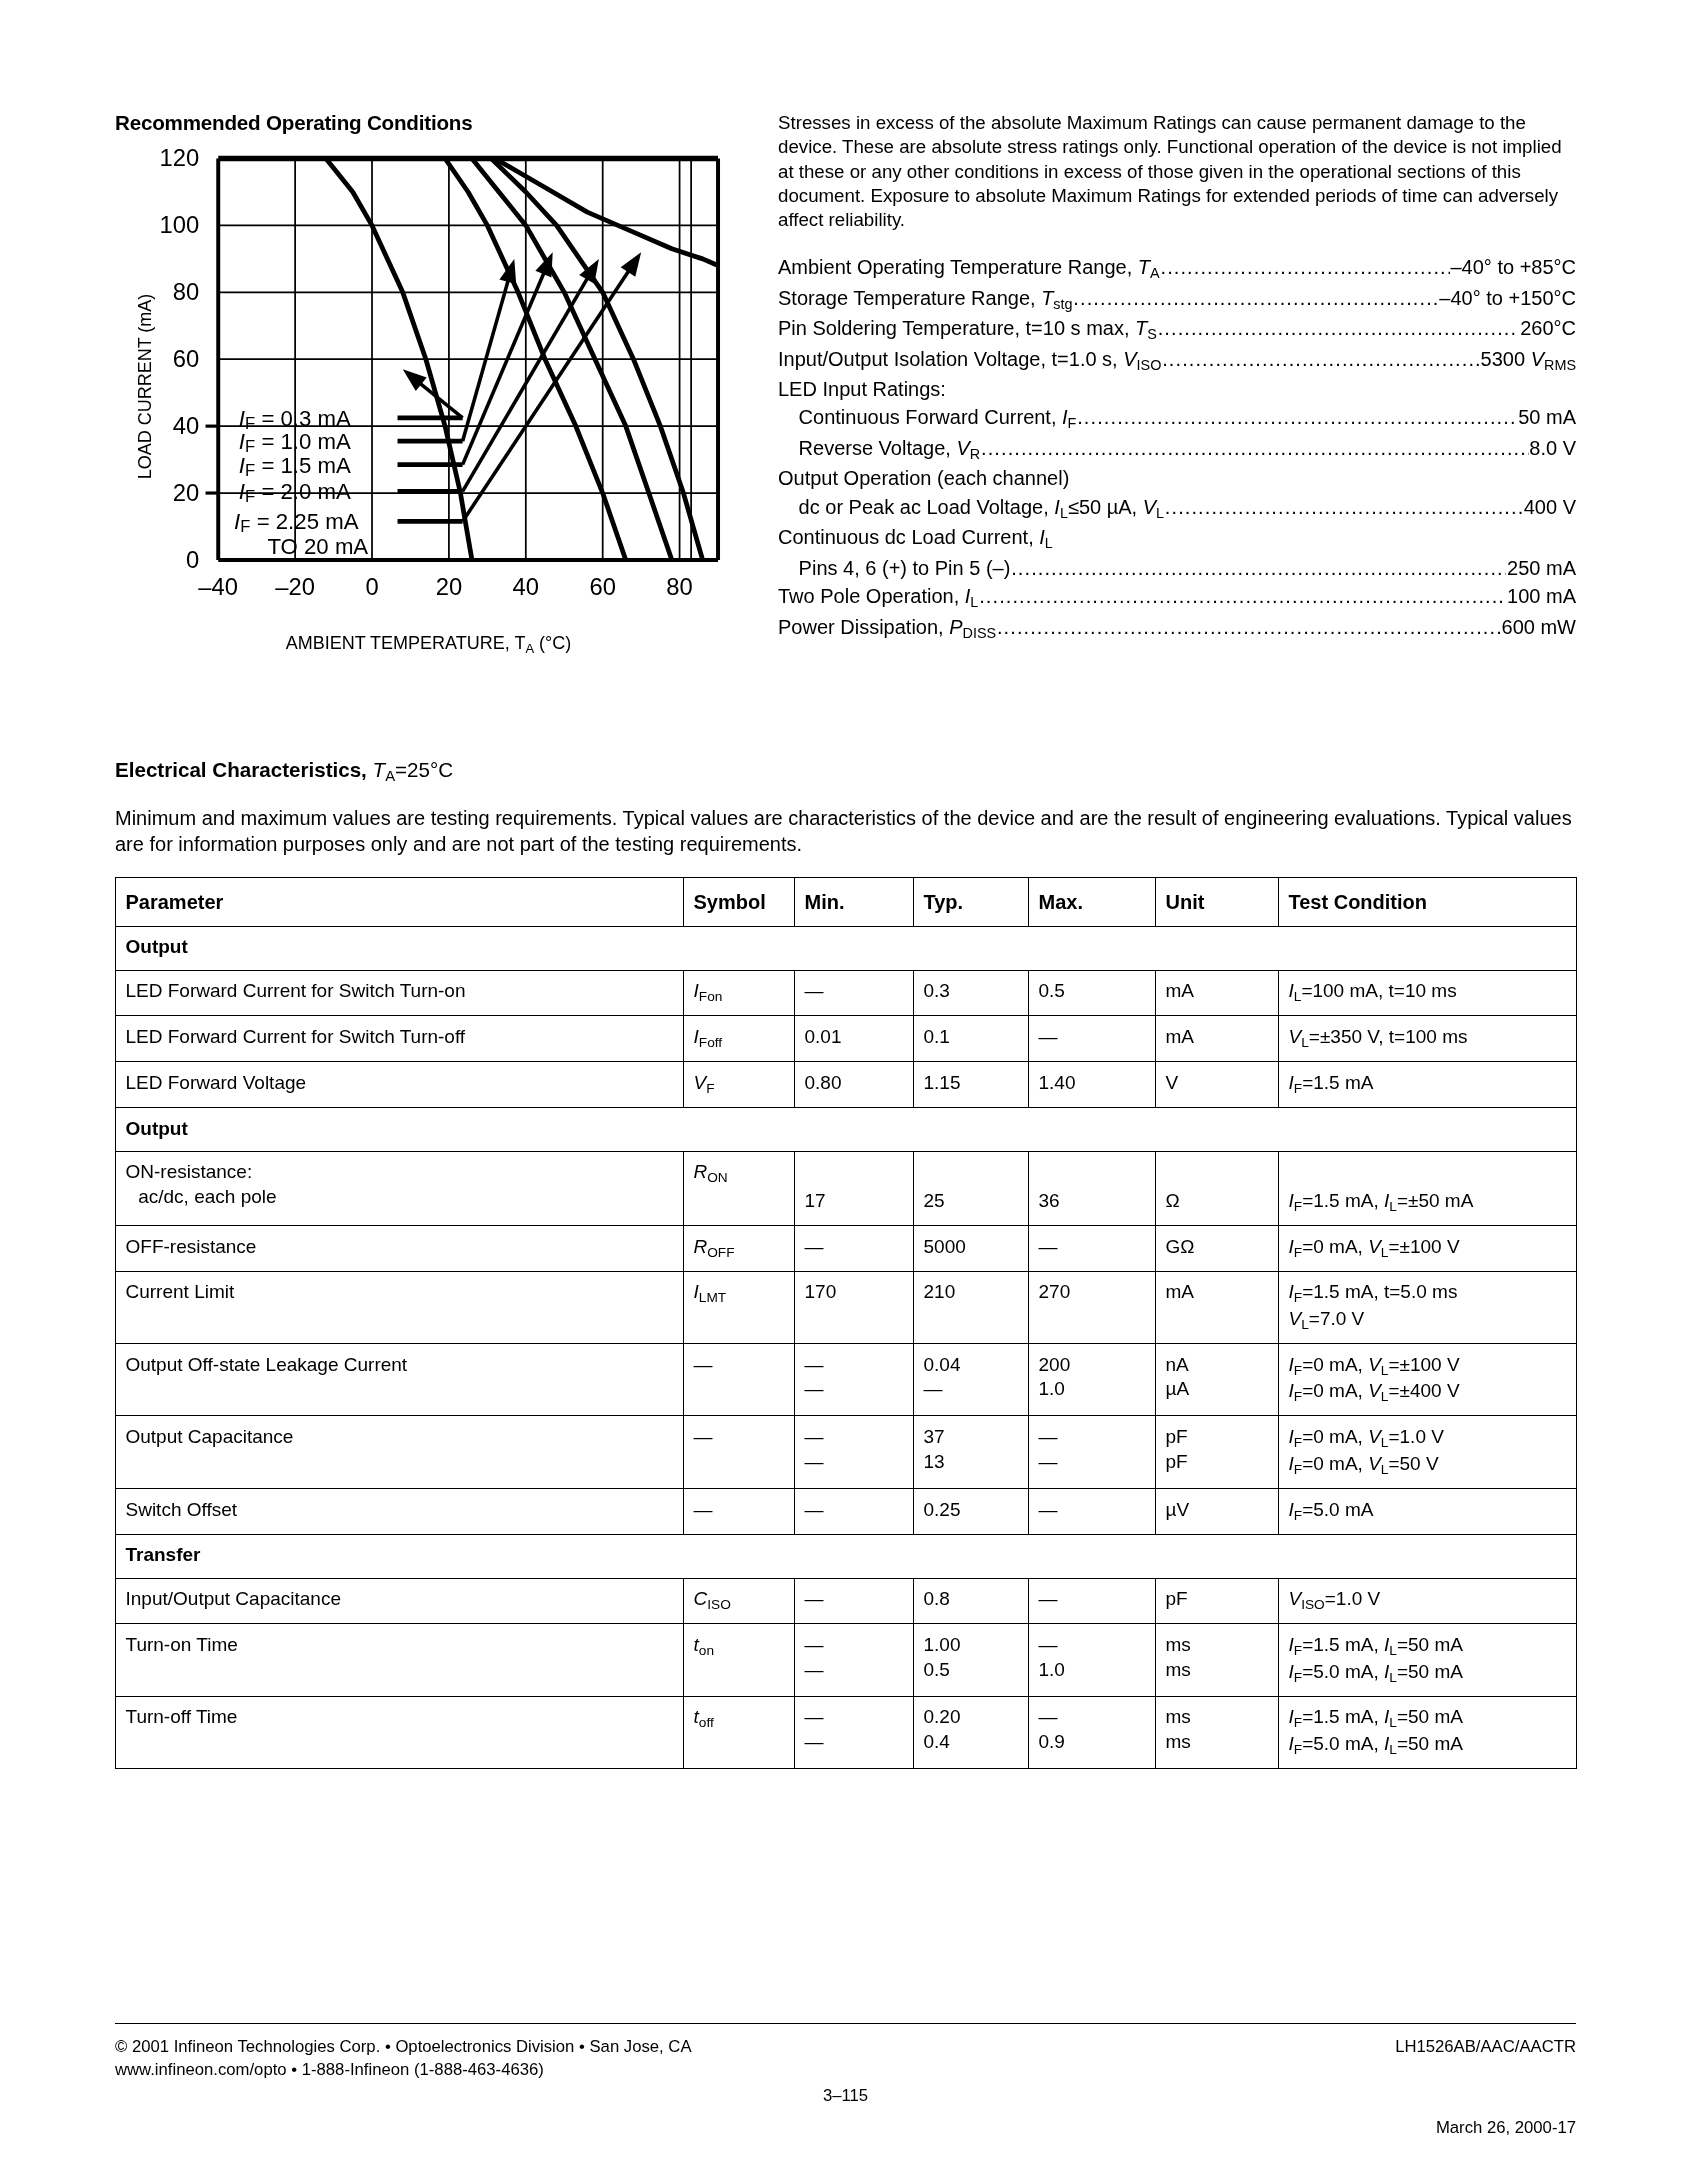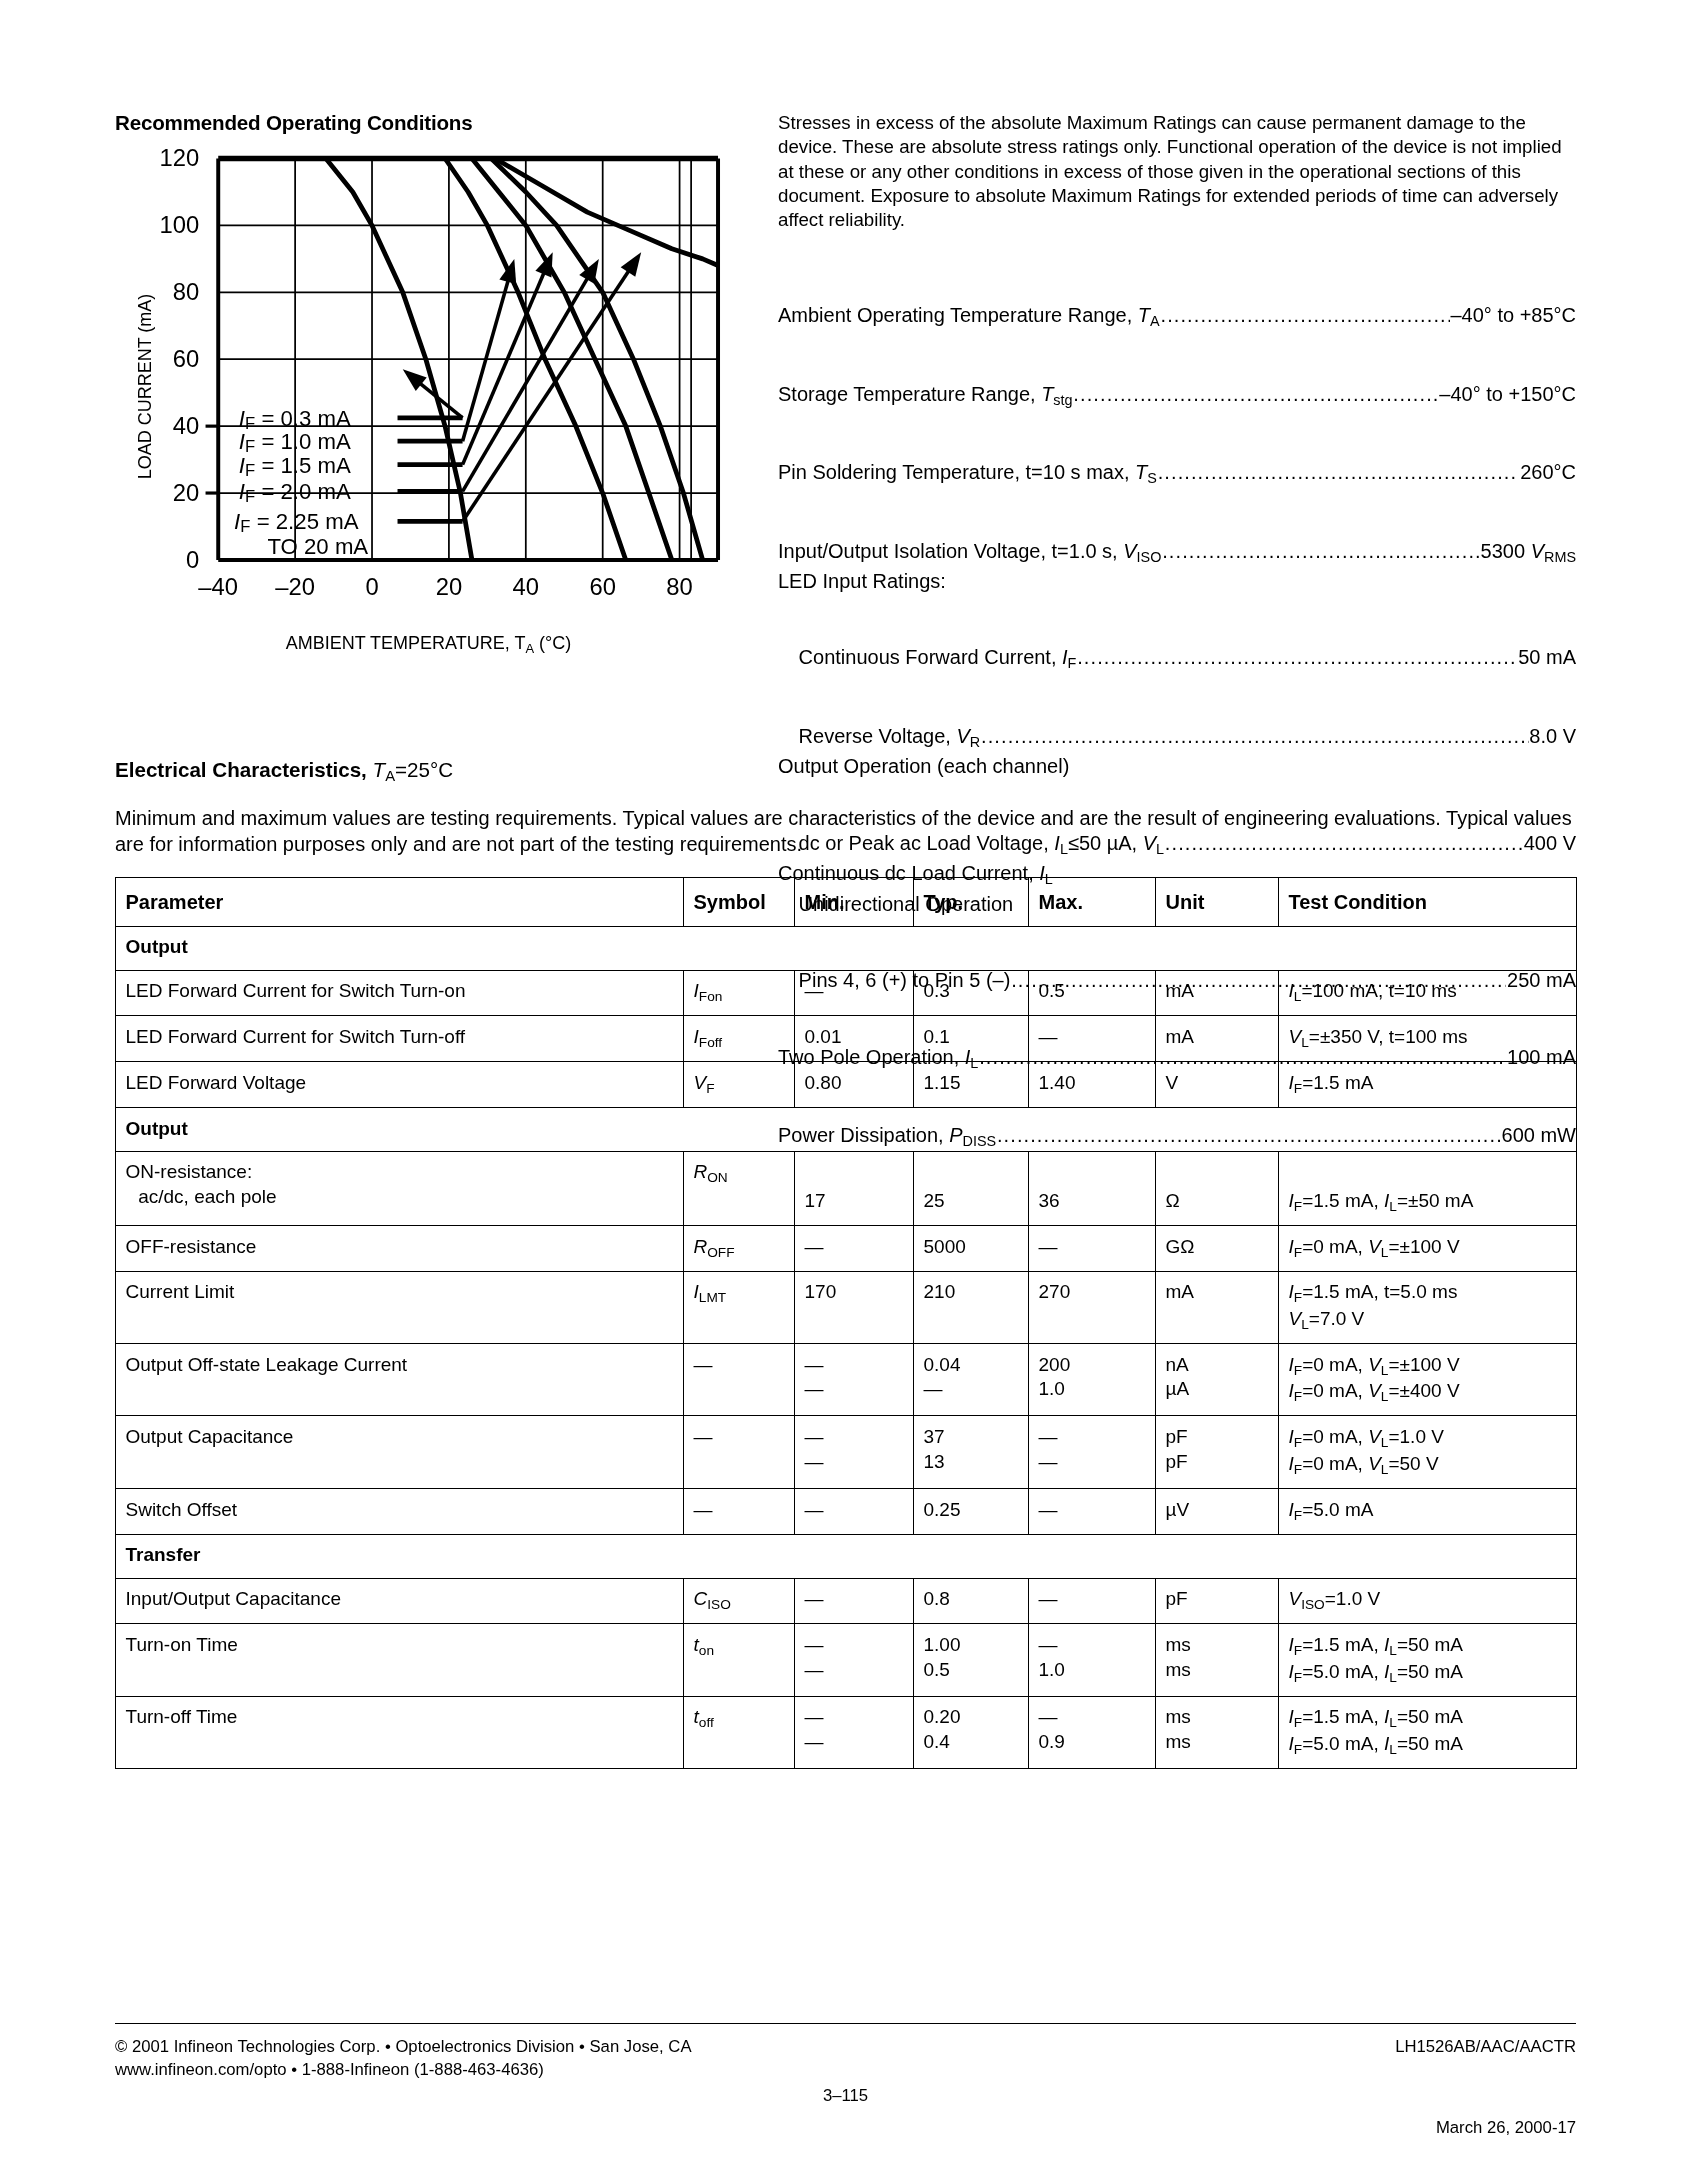--- a/index.html
+++ b/index.html
@@ -102,21 +102,21 @@
   }
   .rating-row.indent1 { padding-left: 20.6px; }
   .rating-row .lbl { flex: 0 0 auto; }
   .rating-row .dots {
     flex: 1 1 auto;
     overflow: hidden;
     white-space: nowrap;
     letter-spacing: 1.1px;
     margin: 0 0.8px;
   }
-  .rating-row .val { flex: 0 0 auto; margin-top: 48px; }
+  .rating-row .val { flex: 0 0 auto; }
   .rating-plain { white-space: nowrap; }
 
   
   .ec-block {
     position: absolute;
     left: 115px;
     top: 758px;
     width: 1461px;
   }
   .ec-title {
@@ -304,21 +304,20 @@
             <span class="dots">............................................................................................................................................</span>
             <span class="val">8.0 V</span>
           </div>
           <div class="rating-plain" style="padding-left: 0px;">Output Operation (each channel)</div>
           <div class="rating-row indent1">
             <span class="lbl">dc or Peak ac Load Voltage, <span class="ital">I</span><span class="sub">L</span>≤50 µA, <span class="ital">V</span><span class="sub">L</span></span>
             <span class="dots">............................................................................................................................................</span>
             <span class="val">400 V</span>
           </div>
           <div class="rating-plain" style="padding-left: 0px;">Continuous dc Load Current, <span class="ital">I</span><span class="sub">L</span></div>
-          <div class="rating-plain" style="padding-left: 20.6px;">Unidirectional Operation</div>
           <div class="rating-row indent1">
             <span class="lbl">Pins 4, 6 (+) to Pin 5 (–)</span>
             <span class="dots">............................................................................................................................................</span>
             <span class="val">250 mA</span>
           </div>
           <div class="rating-row">
             <span class="lbl">Two Pole Operation, <span class="ital">I</span><span class="sub">L</span></span>
             <span class="dots">............................................................................................................................................</span>
             <span class="val">100 mA</span>
           </div>

